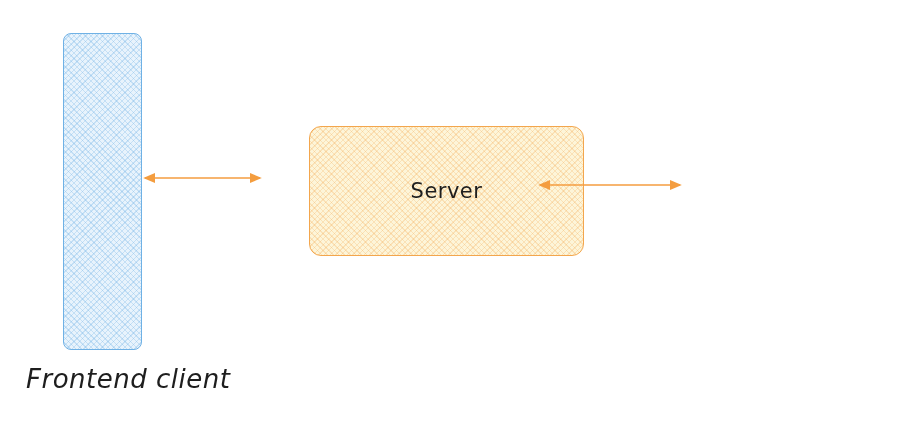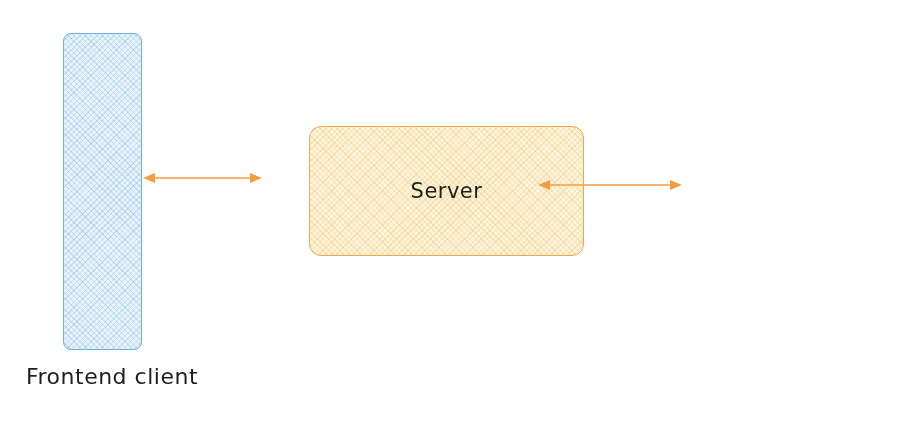--- a/index.html
+++ b/index.html
@@ -79,24 +79,25 @@
       repeating-linear-gradient(135deg,
         color-mix(in srgb, var(--database-stroke, #9b9b9b) 22%, transparent) 0px,
         color-mix(in srgb, var(--database-stroke, #9b9b9b) 22%, transparent) 1px,
         transparent 1px, transparent 4px);
   }
   
   .frontend-caption {
     position: absolute;
     left: 26px; top: 364px;
     color: var(--text-color, #1e1e1e);
-    font-size: 22px;
+    font-size: 26px;
     letter-spacing: 0.5px;
     white-space: nowrap;
     user-select: none;
+    font-style: italic;
   }
   
   .arrow-layer {
     position: absolute;
     left: 0; top: 0;
     width: 924px; height: 424px;
   }
   .arrow-line {
     stroke: var(--arrow-color, #f49d3f);
     stroke-width: 1.5;

